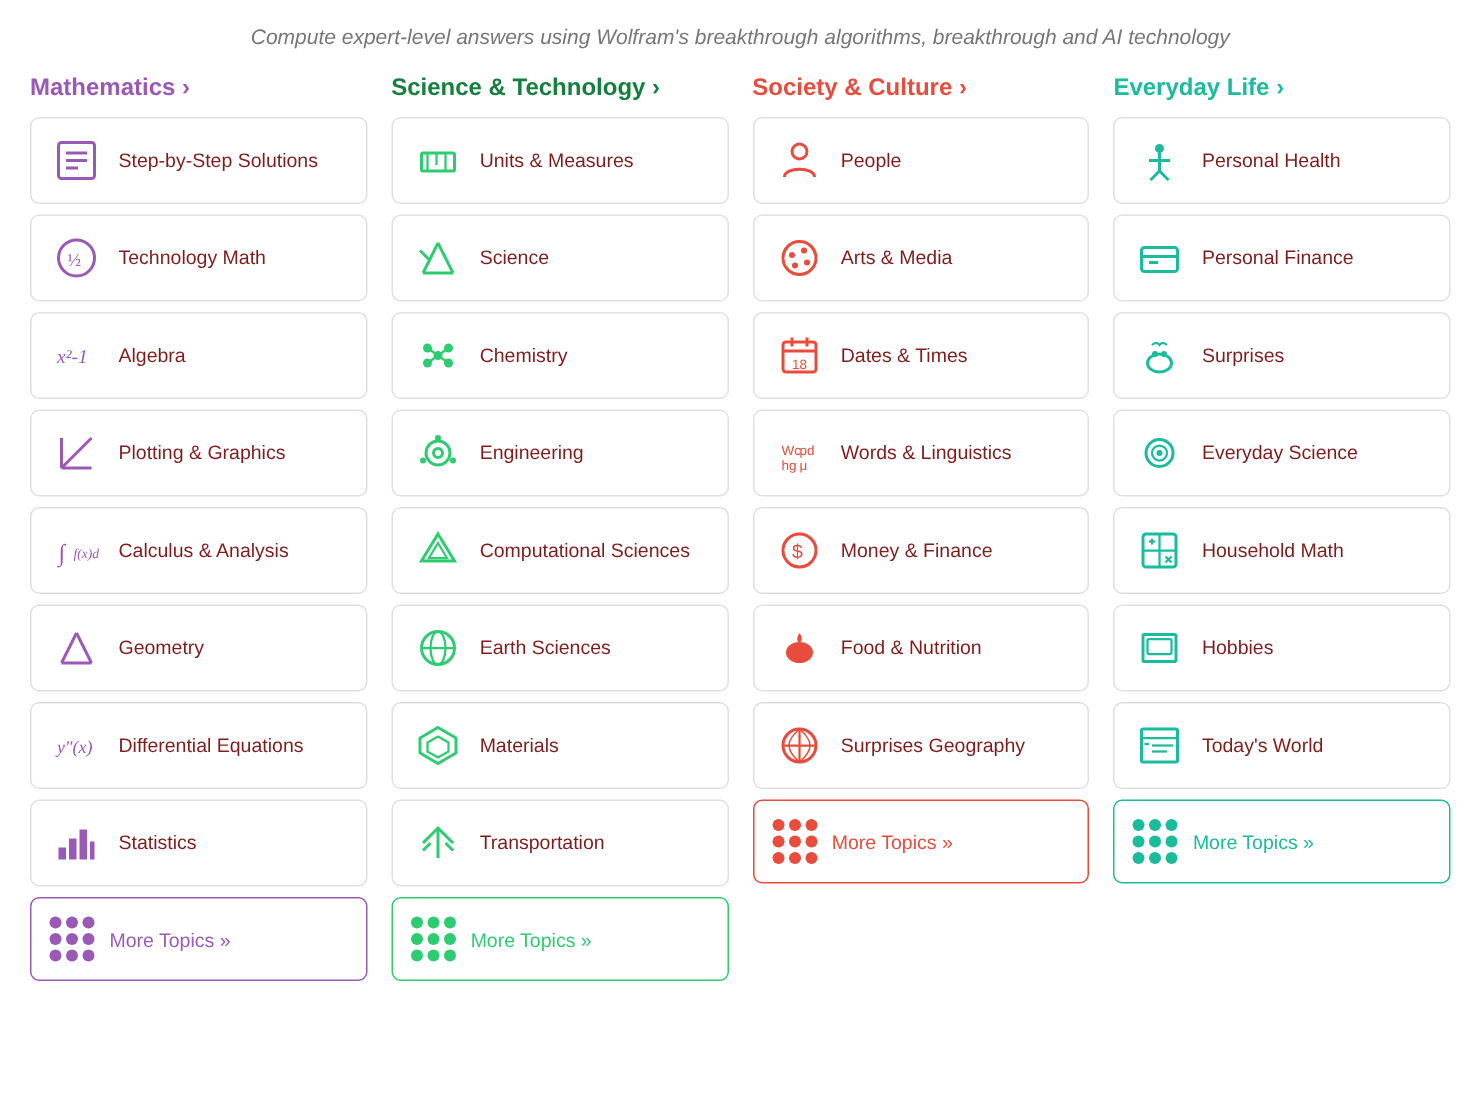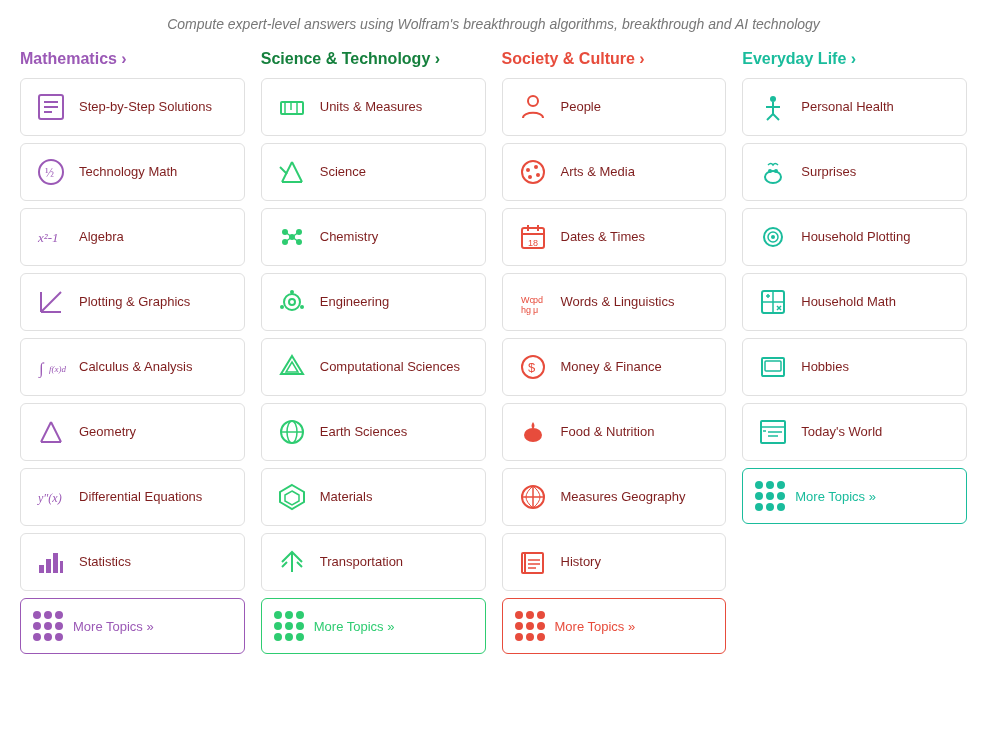--- a/index.html
+++ b/index.html
@@ -367,33 +367,21 @@
       </div>
       <div class="card">
         <div class="card-icon" style="color: rgb(231, 76, 60);">
           <svg viewBox="0 0 30 30" fill="none" xmlns="http://www.w3.org/2000/svg">
             <circle cx="15" cy="15" r="11" stroke="currentColor" stroke-width="2"></circle>
             <line x1="15" y1="4" x2="15" y2="26" stroke="currentColor" stroke-width="1.5"></line>
             <line x1="4" y1="15" x2="26" y2="15" stroke="currentColor" stroke-width="1.5"></line>
             <path d="M15 4 Q22 10 22 15 Q22 20 15 26 Q8 20 8 15 Q8 10 15 4Z" stroke="currentColor" stroke-width="1" fill="none"></path>
           </svg>
         </div>
-        <div class="card-label">Measures Geography</div>
-      </div>
-      <div class="card">
-        <div class="card-icon" style="color: rgb(231, 76, 60);">
-          <svg viewBox="0 0 30 30" fill="none" xmlns="http://www.w3.org/2000/svg">
-            <rect x="4" y="6" width="18" height="20" rx="1" stroke="currentColor" stroke-width="2"></rect>
-            <rect x="7" y="6" width="18" height="20" rx="1" stroke="currentColor" stroke-width="2" fill="white"></rect>
-            <line x1="10" y1="13" x2="22" y2="13" stroke="currentColor" stroke-width="1.5"></line>
-            <line x1="10" y1="17" x2="22" y2="17" stroke="currentColor" stroke-width="1.5"></line>
-            <line x1="10" y1="21" x2="18" y2="21" stroke="currentColor" stroke-width="1.5"></line>
-          </svg>
-        </div>
-        <div class="card-label">History</div>
+        <div class="card-label">Surprises Geography</div>
       </div>
       <div class="more-card">
         <div class="dots-icon">
           <div class="dot"></div>
           <div class="dot"></div>
           <div class="dot"></div>
           <div class="dot"></div>
           <div class="dot"></div>
           <div class="dot"></div>
           <div class="dot"></div>
@@ -413,37 +401,47 @@
             <line x1="8" y1="15" x2="22" y2="15" stroke="currentColor" stroke-width="2"></line>
             <line x1="15" y1="22" x2="9" y2="28" stroke="currentColor" stroke-width="2"></line>
             <line x1="15" y1="22" x2="21" y2="28" stroke="currentColor" stroke-width="2"></line>
           </svg>
         </div>
         <div class="card-label">Personal Health</div>
       </div>
       <div class="card">
         <div class="card-icon" style="color: rgb(26, 188, 156);">
           <svg viewBox="0 0 30 30" fill="none" xmlns="http://www.w3.org/2000/svg">
+            <rect x="3" y="8" width="24" height="16" rx="2" stroke="currentColor" stroke-width="2"></rect>
+            <line x1="3" y1="14" x2="27" y2="14" stroke="currentColor" stroke-width="2"></line>
+            <line x1="8" y1="18" x2="14" y2="18" stroke="currentColor" stroke-width="2"></line>
+          </svg>
+        </div>
+        <div class="card-label">Personal Finance</div>
+      </div>
+      <div class="card">
+        <div class="card-icon" style="color: rgb(26, 188, 156);">
+          <svg viewBox="0 0 30 30" fill="none" xmlns="http://www.w3.org/2000/svg">
             <ellipse cx="15" cy="20" rx="8" ry="6" stroke="currentColor" stroke-width="2"></ellipse>
             <circle cx="12" cy="14" r="2" fill="currentColor"></circle>
             <circle cx="18" cy="14" r="2" fill="currentColor"></circle>
             <path d="M10 8 Q13 5 15 8 Q17 5 20 8" stroke="currentColor" stroke-width="1.5" fill="none"></path>
           </svg>
         </div>
         <div class="card-label">Surprises</div>
       </div>
       <div class="card">
         <div class="card-icon" style="color: rgb(26, 188, 156);">
           <svg viewBox="0 0 30 30" fill="none" xmlns="http://www.w3.org/2000/svg">
             <circle cx="15" cy="15" r="9" stroke="currentColor" stroke-width="2"></circle>
             <circle cx="15" cy="15" r="5" stroke="currentColor" stroke-width="1.5"></circle>
             <circle cx="15" cy="15" r="2" fill="currentColor"></circle>
           </svg>
         </div>
-        <div class="card-label">Household Plotting</div>
+        <div class="card-label">Everyday Science</div>
       </div>
       <div class="card">
         <div class="card-icon" style="color: rgb(26, 188, 156);">
           <svg viewBox="0 0 30 30" fill="none" xmlns="http://www.w3.org/2000/svg">
             <rect x="4" y="4" width="22" height="22" rx="2" stroke="currentColor" stroke-width="2"></rect>
             <line x1="15" y1="4" x2="15" y2="26" stroke="currentColor" stroke-width="1.5"></line>
             <line x1="4" y1="15" x2="26" y2="15" stroke="currentColor" stroke-width="1.5"></line>
             <line x1="8" y1="9" x2="12" y2="9" stroke="currentColor" stroke-width="1.5"></line>
             <line x1="10" y1="7" x2="10" y2="11" stroke="currentColor" stroke-width="1.5"></line>
             <line x1="19" y1="19" x2="23" y2="23" stroke="currentColor" stroke-width="1.5"></line>

